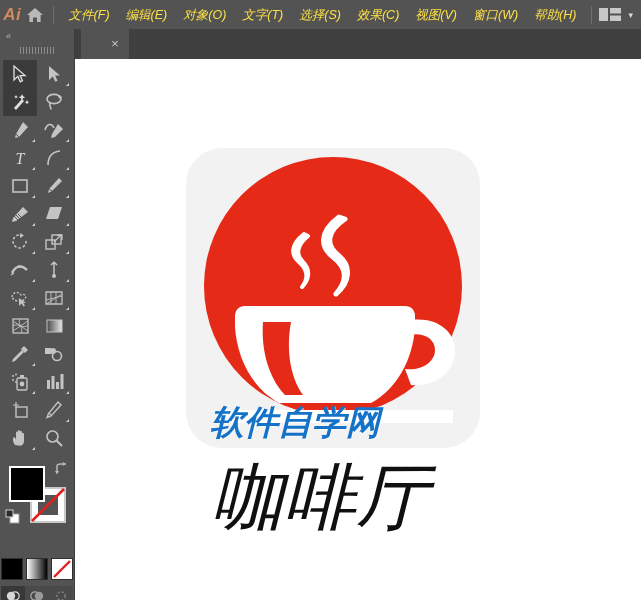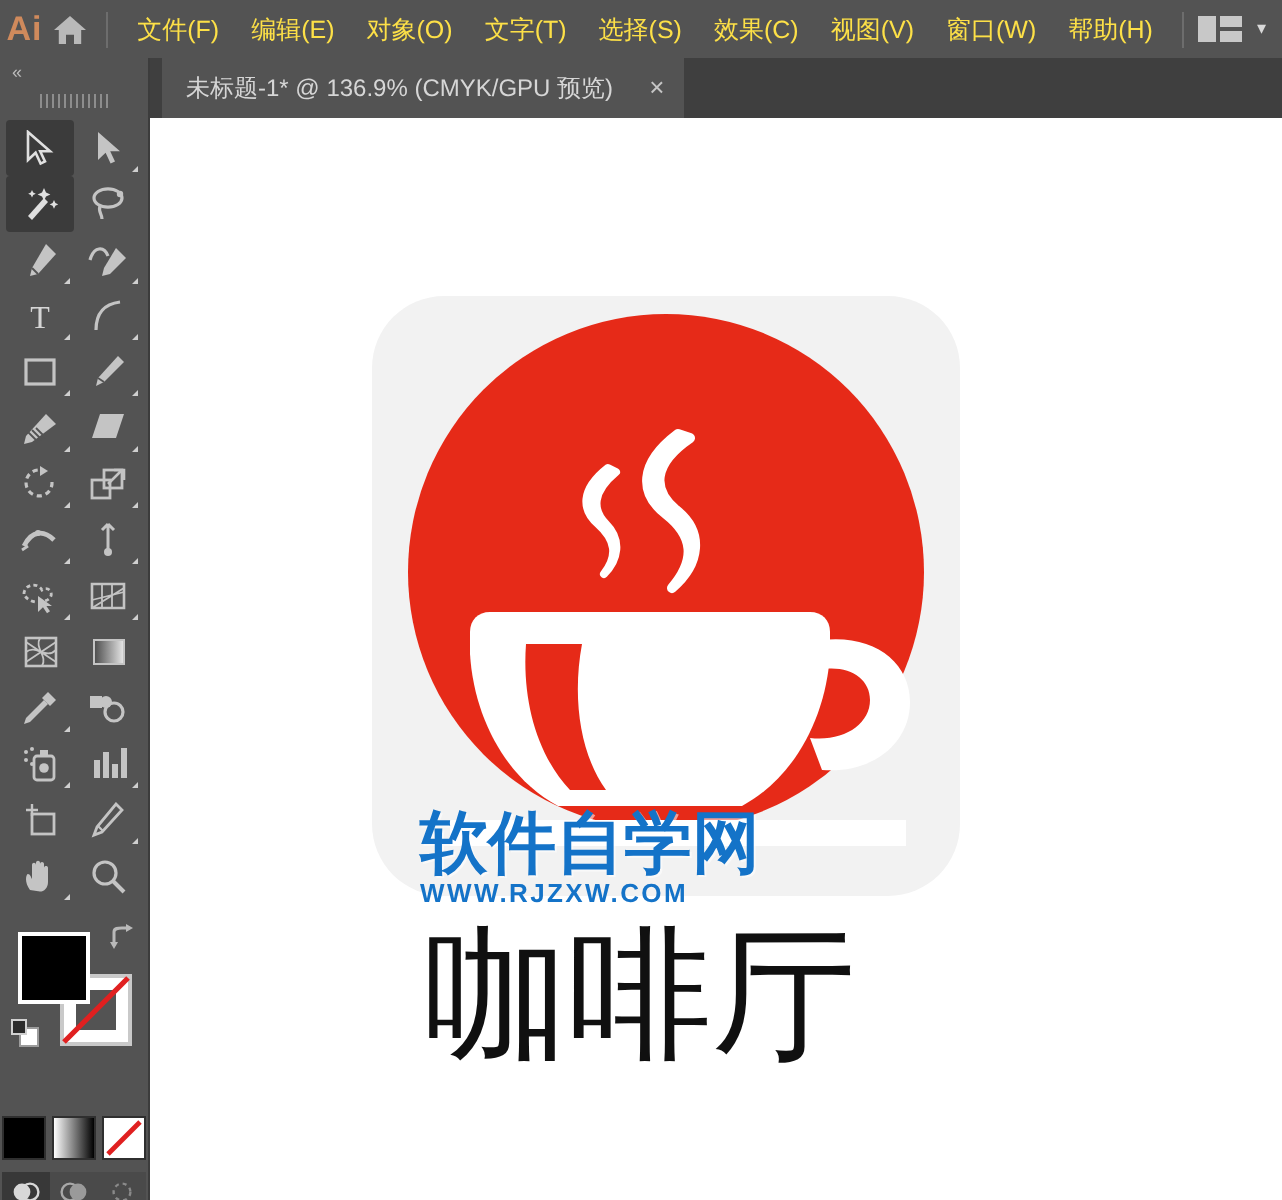--- a/index.html
+++ b/index.html
@@ -2,21 +2,21 @@
 <html><head>
 <meta charset="utf-8">
 <style>
   * { box-sizing: border-box; margin: 0; padding: 0; }
   html, body {
     width: 641px; height: 600px;
     overflow: hidden;
     background: #ffffff;
     font-family: "Liberation Sans", "DejaVu Sans", sans-serif;
   }
-  #app { position: relative; width: 641px; height: 600px; }
+  #app { position: relative; width: 641px; height: 600px; font-style: italic; }
 
   
   .menubar {
     position: absolute; left: 0; top: 0; width: 641px; height: 29px;
     background: #535353;
     display: flex; align-items: center;
   }
   .ai-logo {
     width: 34px; text-align: center;
     color: #D08A5C; font-size: 17px; font-weight: bold;
@@ -193,21 +193,20 @@
           <rect x="11" y="1" width="11" height="5.5" fill="#c8c8c8"></rect>
           <rect x="11" y="8.5" width="11" height="5.5" fill="#c8c8c8"></rect>
         </svg>
       </div>
       <div class="chev">▾</div>
     </div>
   </div>
 
   <div class="tabbar">
     <div class="doc-tab">
-      <span class="doc-tab-label">未标题-1* @ 136.9% (CMYK/GPU 预览)</span>
       <span class="doc-tab-close">×</span>
     </div>
   </div>
 
   <div class="toolpanel">
     <div class="tp-collapse">«</div>
     <div class="tp-grip">
       <div class="tp-grip-bars"></div>
     </div>
 
@@ -506,20 +505,19 @@
                C193 318, 186 290, 188 263 Z" fill="#E62A18"></path>
 
       <path d="M336 261 C362 258, 380 272, 380 292 C380 313, 361 328, 336 326
                L330 310 C347 312, 360 303, 360 291 C360 280, 349 273, 334 276 Z" fill="#ffffff"></path>
 
       <rect x="150" y="351" width="228" height="13" fill="#ffffff"></rect>
     </svg>
 
     <div class="watermark">
       <div class="wm-cn">软件自学网</div>
-      <div class="wm-url">WWW.RJZXW.COM</div>
     </div>
 
     <div class="bigtext">咖啡厅</div>
 
   </div>
 
 </div>
 
 </body></html>

